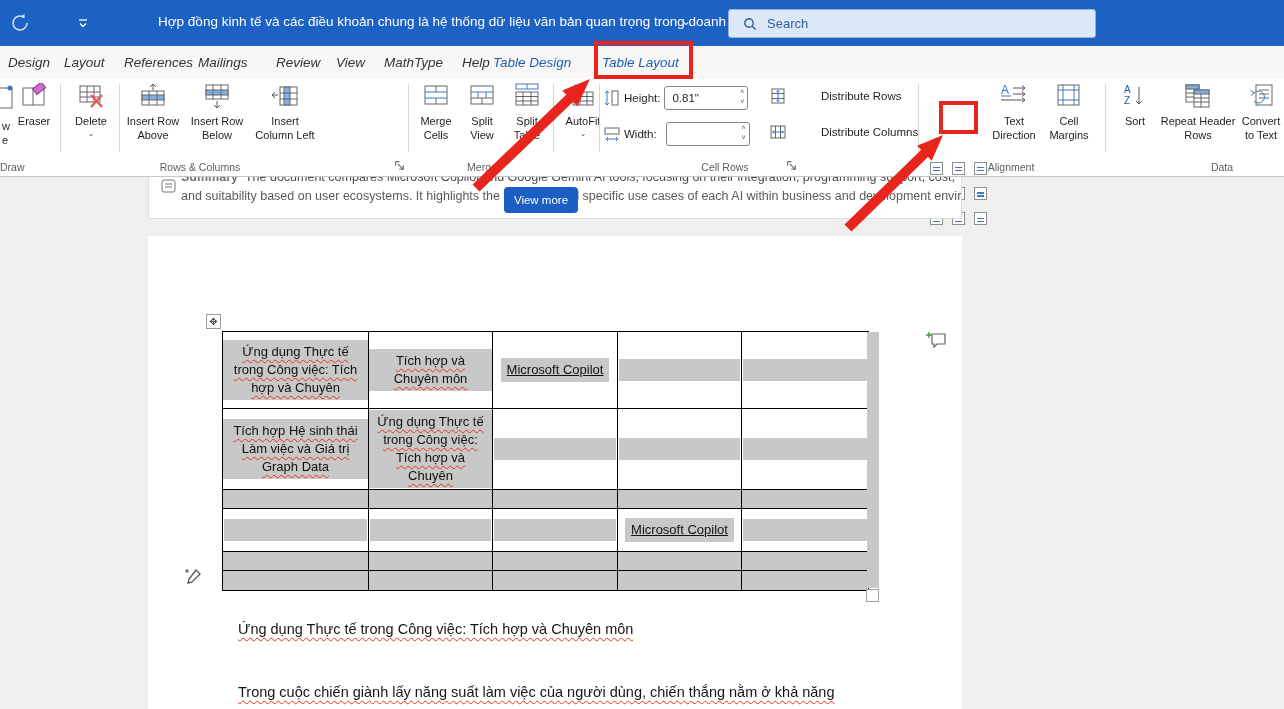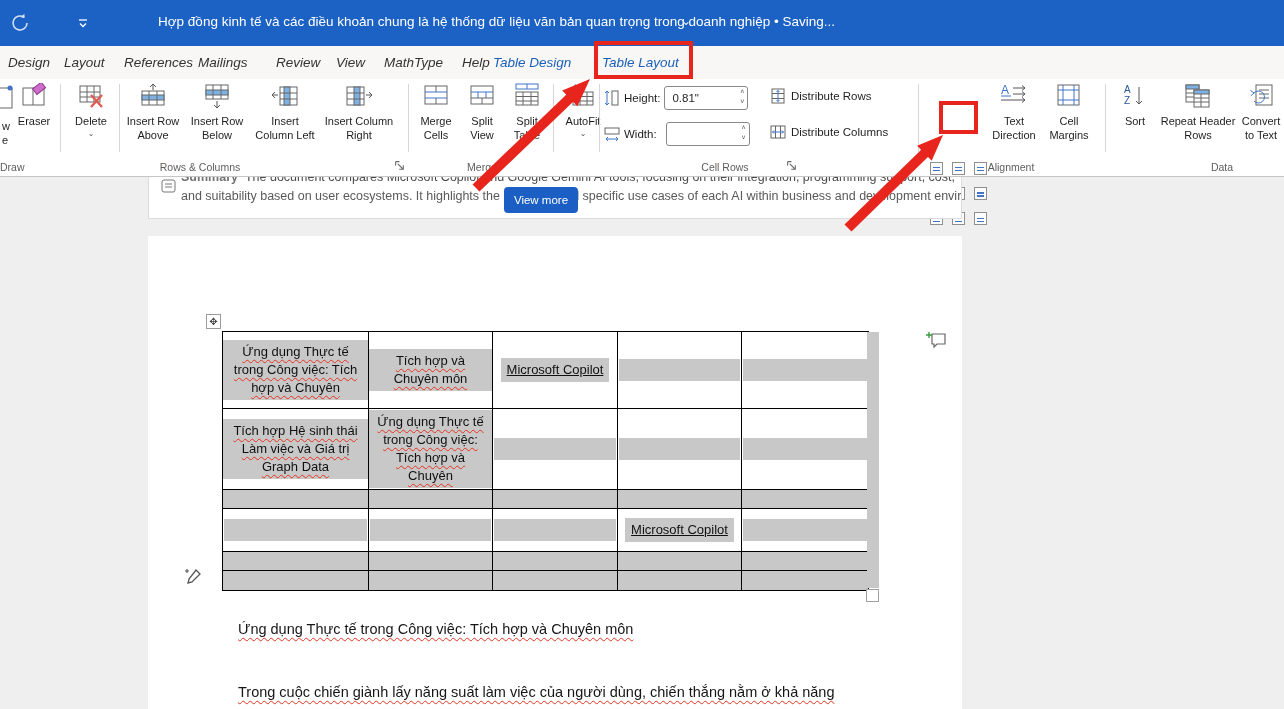--- a/index.html
+++ b/index.html
@@ -30,21 +30,21 @@
   .rbtn .chev{font-size:8px;color:#555;margin-top:1px;line-height:1;}
   .grplbl{position:absolute;top:82px;font-size:10.5px;color:#605e5c;white-space:nowrap;}
   .launcher{position:absolute;top:81px;width:12px;height:12px;cursor:pointer;}
   .frag{position:absolute;font-size:11px;color:#1f1f1f;}
   .fieldrow{position:absolute;display:flex;align-items:center;}
   .fieldrow .flbl{font-size:11.5px;color:#1f1f1f;margin:0 4px 0 4px;}
   .spinbox{width:84px;height:24px;border:1px solid #8a8886;border-radius:3px;background:#fff;display:flex;align-items:center;position:relative;}
   .spinbox .val{flex:1;font-size:11.5px;color:#1f1f1f;padding-left:7px;}
   .spin{position:absolute;right:3px;top:1px;display:flex;flex-direction:column;line-height:1;}
   .spin span{font-size:7px;color:#555;cursor:pointer;height:10px;}
-  .distbtn{position:absolute;display:flex;align-items:center;cursor:pointer;}
+  .distbtn{position:absolute;display:flex;align-items:center;cursor:pointer;gap:30px;}
   .distbtn .lbl{font-size:11.5px;color:#1f1f1f;margin-left:5px;}
   .alignGrid{position:absolute;left:930px;top:83px;width:66px;height:68px;display:grid;grid-template-columns:repeat(3,13px);grid-template-rows:repeat(3,13px);column-gap:9px;row-gap:12px;}
   .abtn{width:13px;height:13px;border:1px solid #8f8f8f;background:#fdfdfd;display:flex;flex-direction:column;padding:2px;cursor:pointer;position:relative;}
   .abtn i{display:block;height:1.5px;background:#3f74c9;margin-top:1.5px;}
   .abtn.top{justify-content:flex-start}.abtn.mid{justify-content:center}.abtn.bot{justify-content:flex-end}
   .abtn.l i{width:7px;align-self:flex-start}.abtn.c i{width:7px;align-self:center}.abtn.r i{width:7px;align-self:flex-end}
 
   
   .redbox{position:absolute;border:4px solid #e8251d;background:transparent;z-index:50;pointer-events:none;}
   #arrows{position:absolute;left:0;top:0;width:1284px;height:709px;z-index:60;pointer-events:none;}
@@ -84,20 +84,27 @@
     <svg class="sync-ic" viewBox="0 0 24 24" fill="none">
       <path d="M19 12a7 7 0 1 1-3-5.7" stroke="#ffffff" stroke-width="1.6"></path>
       <path d="M16.4 2.8 16.6 6.9 12.6 6.2 Z" fill="#ffffff"></path>
     </svg>
     <svg class="qat-ic" viewBox="0 0 14 14" fill="none">
       <path d="M3 4h8" stroke="#fff" stroke-width="1.3"></path>
       <path d="M4 7.5 7 10.5 10 7.5" stroke="#fff" stroke-width="1.3"></path>
     </svg>
     <span class="doc-title">Hợp đồng kinh tế và các điều khoản chung là hệ thống dữ liệu văn bản quan trọng trong doanh nghiệp • Saving...</span>
     <span class="title-chev">⌄</span>
+    <div class="searchbox">
+      <svg class="s-ic" width="14" height="14" viewBox="0 0 14 14" fill="none">
+        <circle cx="6" cy="6" r="4.2" stroke="#2e5fa3" stroke-width="1.4"></circle>
+        <path d="M9.2 9.2 12.6 12.6" stroke="#2e5fa3" stroke-width="1.4"></path>
+      </svg>
+      <span class="s-txt">Search</span>
+    </div>
   </div>
 
   <div class="tabrow">
     <span class="tab" style="left:8px">Design</span>
     <span class="tab" style="left:64px">Layout</span>
     <span class="tab" style="left:124px">References</span>
     <span class="tab" style="left:198px">Mailings</span>
     <span class="tab" style="left:276px">Review</span>
     <span class="tab" style="left:336px">View</span>
     <span class="tab" style="left:384px">MathType</span>
@@ -168,30 +175,20 @@
       <svg width="28" height="27" viewBox="0 0 28 27">
         <path d="M1 12 L7 12 M4 9 L1 12 L4 15" stroke="#555" fill="none"></path>
         <rect x="9" y="4" width="17" height="18" fill="#fff" stroke="#666"></rect>
         <rect x="13" y="4" width="6" height="18" fill="#7fb2e4" stroke="#666"></rect>
         <line x1="9" y1="10" x2="26" y2="10" stroke="#666"></line>
           <line x1="9" y1="16" x2="26" y2="16" stroke="#666"></line>
       </svg>
       <div class="lbl">Insert Column Left</div>
     </div>
 
-    <div class="rbtn" style="left:322px;width:74px">
-      <svg width="28" height="27" viewBox="0 0 28 27">
-        <rect x="2" y="4" width="17" height="18" fill="#fff" stroke="#666"></rect>
-        <rect x="9" y="4" width="6" height="18" fill="#7fb2e4" stroke="#666"></rect>
-        <line x1="2" y1="10" x2="19" y2="10" stroke="#666"></line>
-          <line x1="2" y1="16" x2="19" y2="16" stroke="#666"></line>
-        <path d="M21 12 L27 12 M24 9 L27 12 L24 15" stroke="#555" fill="none"></path>
-      </svg>
-      <div class="lbl">Insert Column Right</div>
-    </div>
     <div class="grplbl" style="left:155px;width:90px;text-align:center">Rows &amp; Columns</div>
     <svg class="launcher" style="left:394px" viewBox="0 0 11 11" fill="none">
       <path d="M1.5 1.5 H5 M1.5 1.5 V5 M3.5 3.5 L8.5 8.5 M8.5 4.8 V8.5 H4.8" stroke="#666"></path>
     </svg>
     <div class="vsep" style="left:408px"></div>
 
     <div class="rbtn" style="left:413px;width:46px">
       <svg width="27" height="27" viewBox="0 0 27 27">
         <rect x="2" y="3" width="22" height="18" fill="#fff" stroke="#666"></rect>
         <line x1="2" y1="9" x2="24" y2="9" stroke="#3f74c9"></line>

